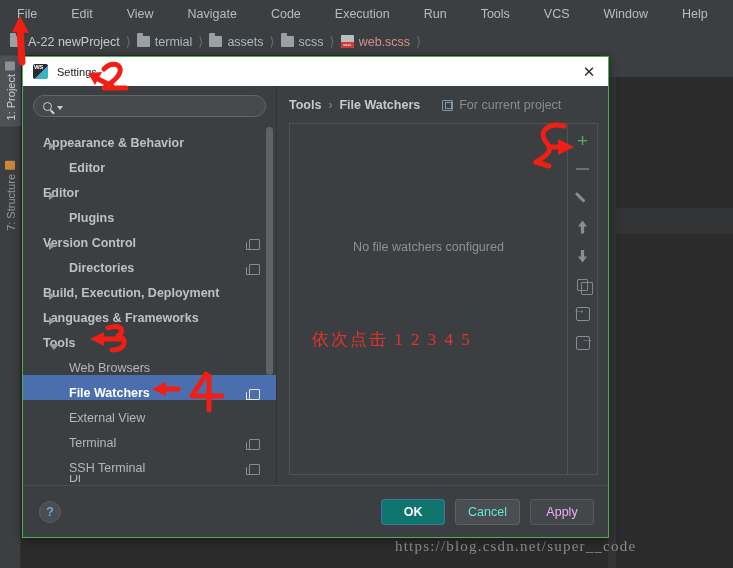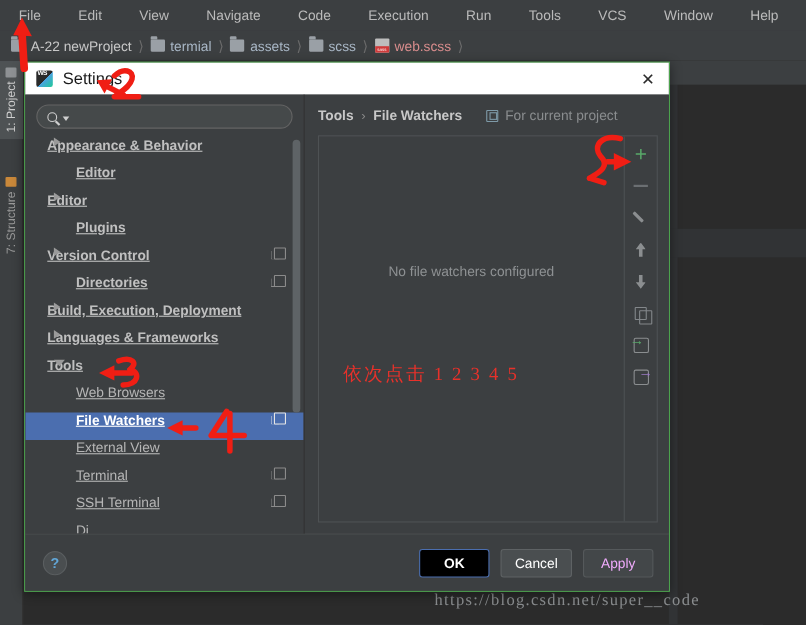--- a/index.html
+++ b/index.html
@@ -88,21 +88,21 @@
   }
   .ws-ico {
     width:15px; height:15px; border-radius:2px;
     background:linear-gradient(135deg,#2b2b2b 0%,#2b2b2b 55%,#4aa3e0 55%,#20c997 100%);
     position:relative; flex:0 0 auto;
   }
   .ws-ico::after {
     content:"WS"; position:absolute; left:1px; top:0px; font-size:6px; color:#fff;
     font-weight:bold; letter-spacing:-0.5px;
   }
-  .dlg-title { color:#1a1a1a; font-size:15px; margin-left:9px; }
+  .dlg-title { color:#1a1a1a; font-size:11px; margin-left:9px; }
   .dlg-close {
     margin-left:auto; width:22px; height:22px; color:#2b2b2b; font-size:15px;
     display:flex; align-items:center; justify-content:center;
   }
 
   .dlg-body { flex:1 1 auto; display:flex; min-height:0; }
 
   
   .side {
     width:254px; background:#3c3f41; display:flex; flex-direction:column;
@@ -125,22 +125,22 @@
     width:0; height:0; border-left:3px solid transparent; border-right:3px solid transparent;
     border-top:4px solid #cfcfcf; margin-left:3px; margin-top:4px;
   }
   .search-input {
     flex:1; background:transparent; border:none; outline:none; color:#c8c8c8; font-size:12px;
     font-family:"Liberation Sans", sans-serif;
   }
 
   .tree { flex:1; overflow:hidden; position:relative; padding-top:2px; }
   .tnode {
-    display:flex; align-items:flex-start; height:25px; padding-left:20px; position:relative;
-    color:#c0c0c0; font-size:12.5px; font-weight:bold; white-space:nowrap;text-decoration:underline;
+    display:flex; align-items:flex-end; height:25px; padding-left:20px; position:relative;
+    color:#c0c0c0; font-size:12.5px; font-weight:bold; white-space:nowrap;
   }
   .tnode.child { padding-left:46px; font-weight:normal; color:#b6b6b6; }
   .tnode.leaf  { padding-left:46px; font-weight:bold; }
   .tnode.sel { background:#4b6eaf; color:#ffffff; }
   .arrow {
     position:absolute; left:26px; width:0; height:0;
     border-top:4.5px solid transparent; border-bottom:4.5px solid transparent;
     border-left:6.5px solid #9a9a9a;
   }
   .arrow.open {
@@ -224,23 +224,23 @@
     border-top:1px solid #4a4d4f; background:#3c3f41;
   }
   .help-btn {
     width:22px; height:22px; border-radius:50%; background:#4a4e50; border:1px solid #5a5e60;
     color:#62a7d8; font-size:13px; font-weight:bold; display:flex; align-items:center; justify-content:center;
   }
   .btns { margin-left:auto; display:flex; gap:10px; }
   .btn {
     min-width:64px; height:26px; border-radius:3px; font-size:12.5px;
     display:flex; align-items:center; justify-content:center;
-    border:1px solid #5e6264; background:#4a4e50; color:#ffffff; padding:0 12px;
-  }
-  .btn.primary { background:#000000; border-color:#4b6eaf; color:#ffffff; font-weight:bold; }
+    border:1px solid #5e6264; background:#4a4e50; color:#5eead4; padding:0 12px;
+  }
+  .btn.primary { background:#0f766e; border-color:#4b6eaf; color:#ffffff; font-weight:bold; }
   .btn.disabled { color:#f0abfc; border-color:#55595b; background:#434749; }
 
   
   .anno { position:absolute; pointer-events:none; }
 </style>
 </head>
 <body>
 
 <div id="ide">
 

